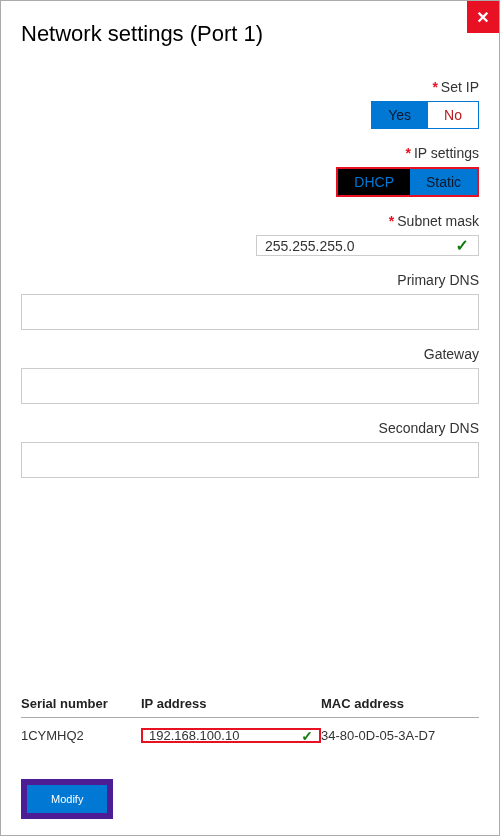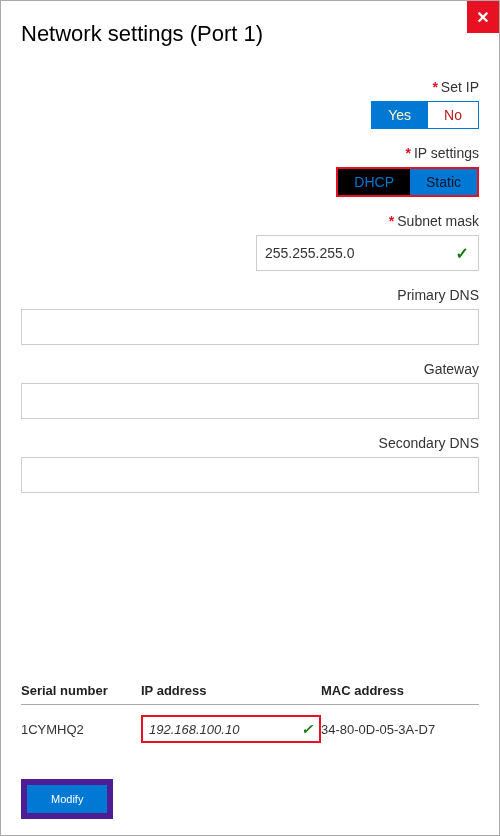--- a/index.html
+++ b/index.html
@@ -86,21 +86,21 @@
       padding: 5px 16px;
       font-size: 14px;
       border: 1px solid #0078d4;
       cursor: pointer;
       background: #fff;
       color: #b91c1c;
     }
 
     .toggle-btn.active {
       background: #0078d4;
-      color: #fef9c3;
+      color: #0f172a;
     }
 
     .toggle-btn:first-child {
       border-right: none;
     }
 
     .ip-toggle-group {
       display: flex;
       flex-direction: row;
       border: 2px solid #e81123;
@@ -132,21 +132,21 @@
     }
 
     .input-with-check {
       position: relative;
       display: flex;
       align-items: center;
     }
 
     .input-with-check input {
       width: 100%;
-      height: 36px;
+      height: 21px;
       border: 1px solid #ccc;
       padding: 4px 32px 4px 8px;
       font-size: 14px;
       color: #333;
       outline: none;
     }
 
     .check-icon {
       position: absolute;
       right: 10px;
@@ -182,24 +182,23 @@
 
     .table-cell {
       font-size: 13px;
       color: #333;
     }
 
     .ip-cell-box {
       border: 2px solid #e81123;
       display: flex;
       align-items: center;
-      height: 28px;
+      height: 15px;
       padding: 2px 6px;
       position: relative;
-      font-style: italic;
     }
 
     .ip-cell-text {
       font-size: 13px;
       flex: 1;
       color: #333;
     }
 
     .ip-cell-check {
       color: #107c10;

